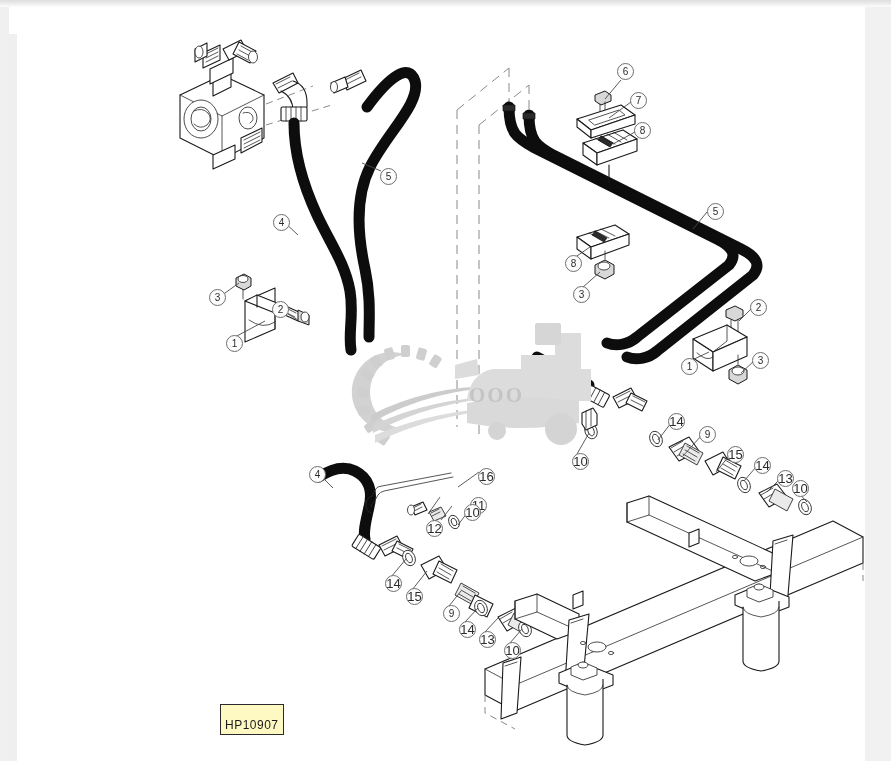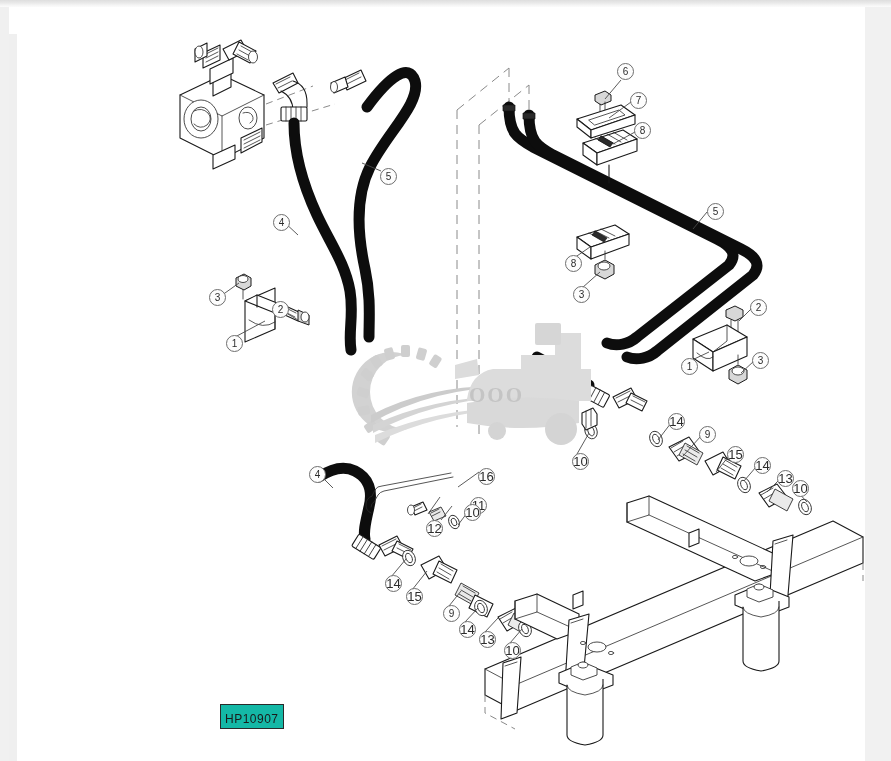--- a/index.html
+++ b/index.html
@@ -67,23 +67,23 @@
     font-family: "Liberation Serif", serif;
     font-size: 21px;
     font-weight: bold;
     color: #c4c4c4;
     letter-spacing: 2px;
   }
   
   .partlabel {
     position: absolute;
     left: 203px; top: 697px;
-    padding: 8px 4px 3px 4px;
+    padding: 14px 4px 3px 4px;
     border: 1px solid #2a2a2a;
-    background: #14b8a6;
+    background: #fef9c3;
     font-family: "Liberation Sans", sans-serif;
     font-size: 12px;
     letter-spacing: 0.5px;
     color: #1a1a1a;
     line-height: 1;
   }
   
   .callout {
     position: absolute;
     width: 17px; height: 17px;

